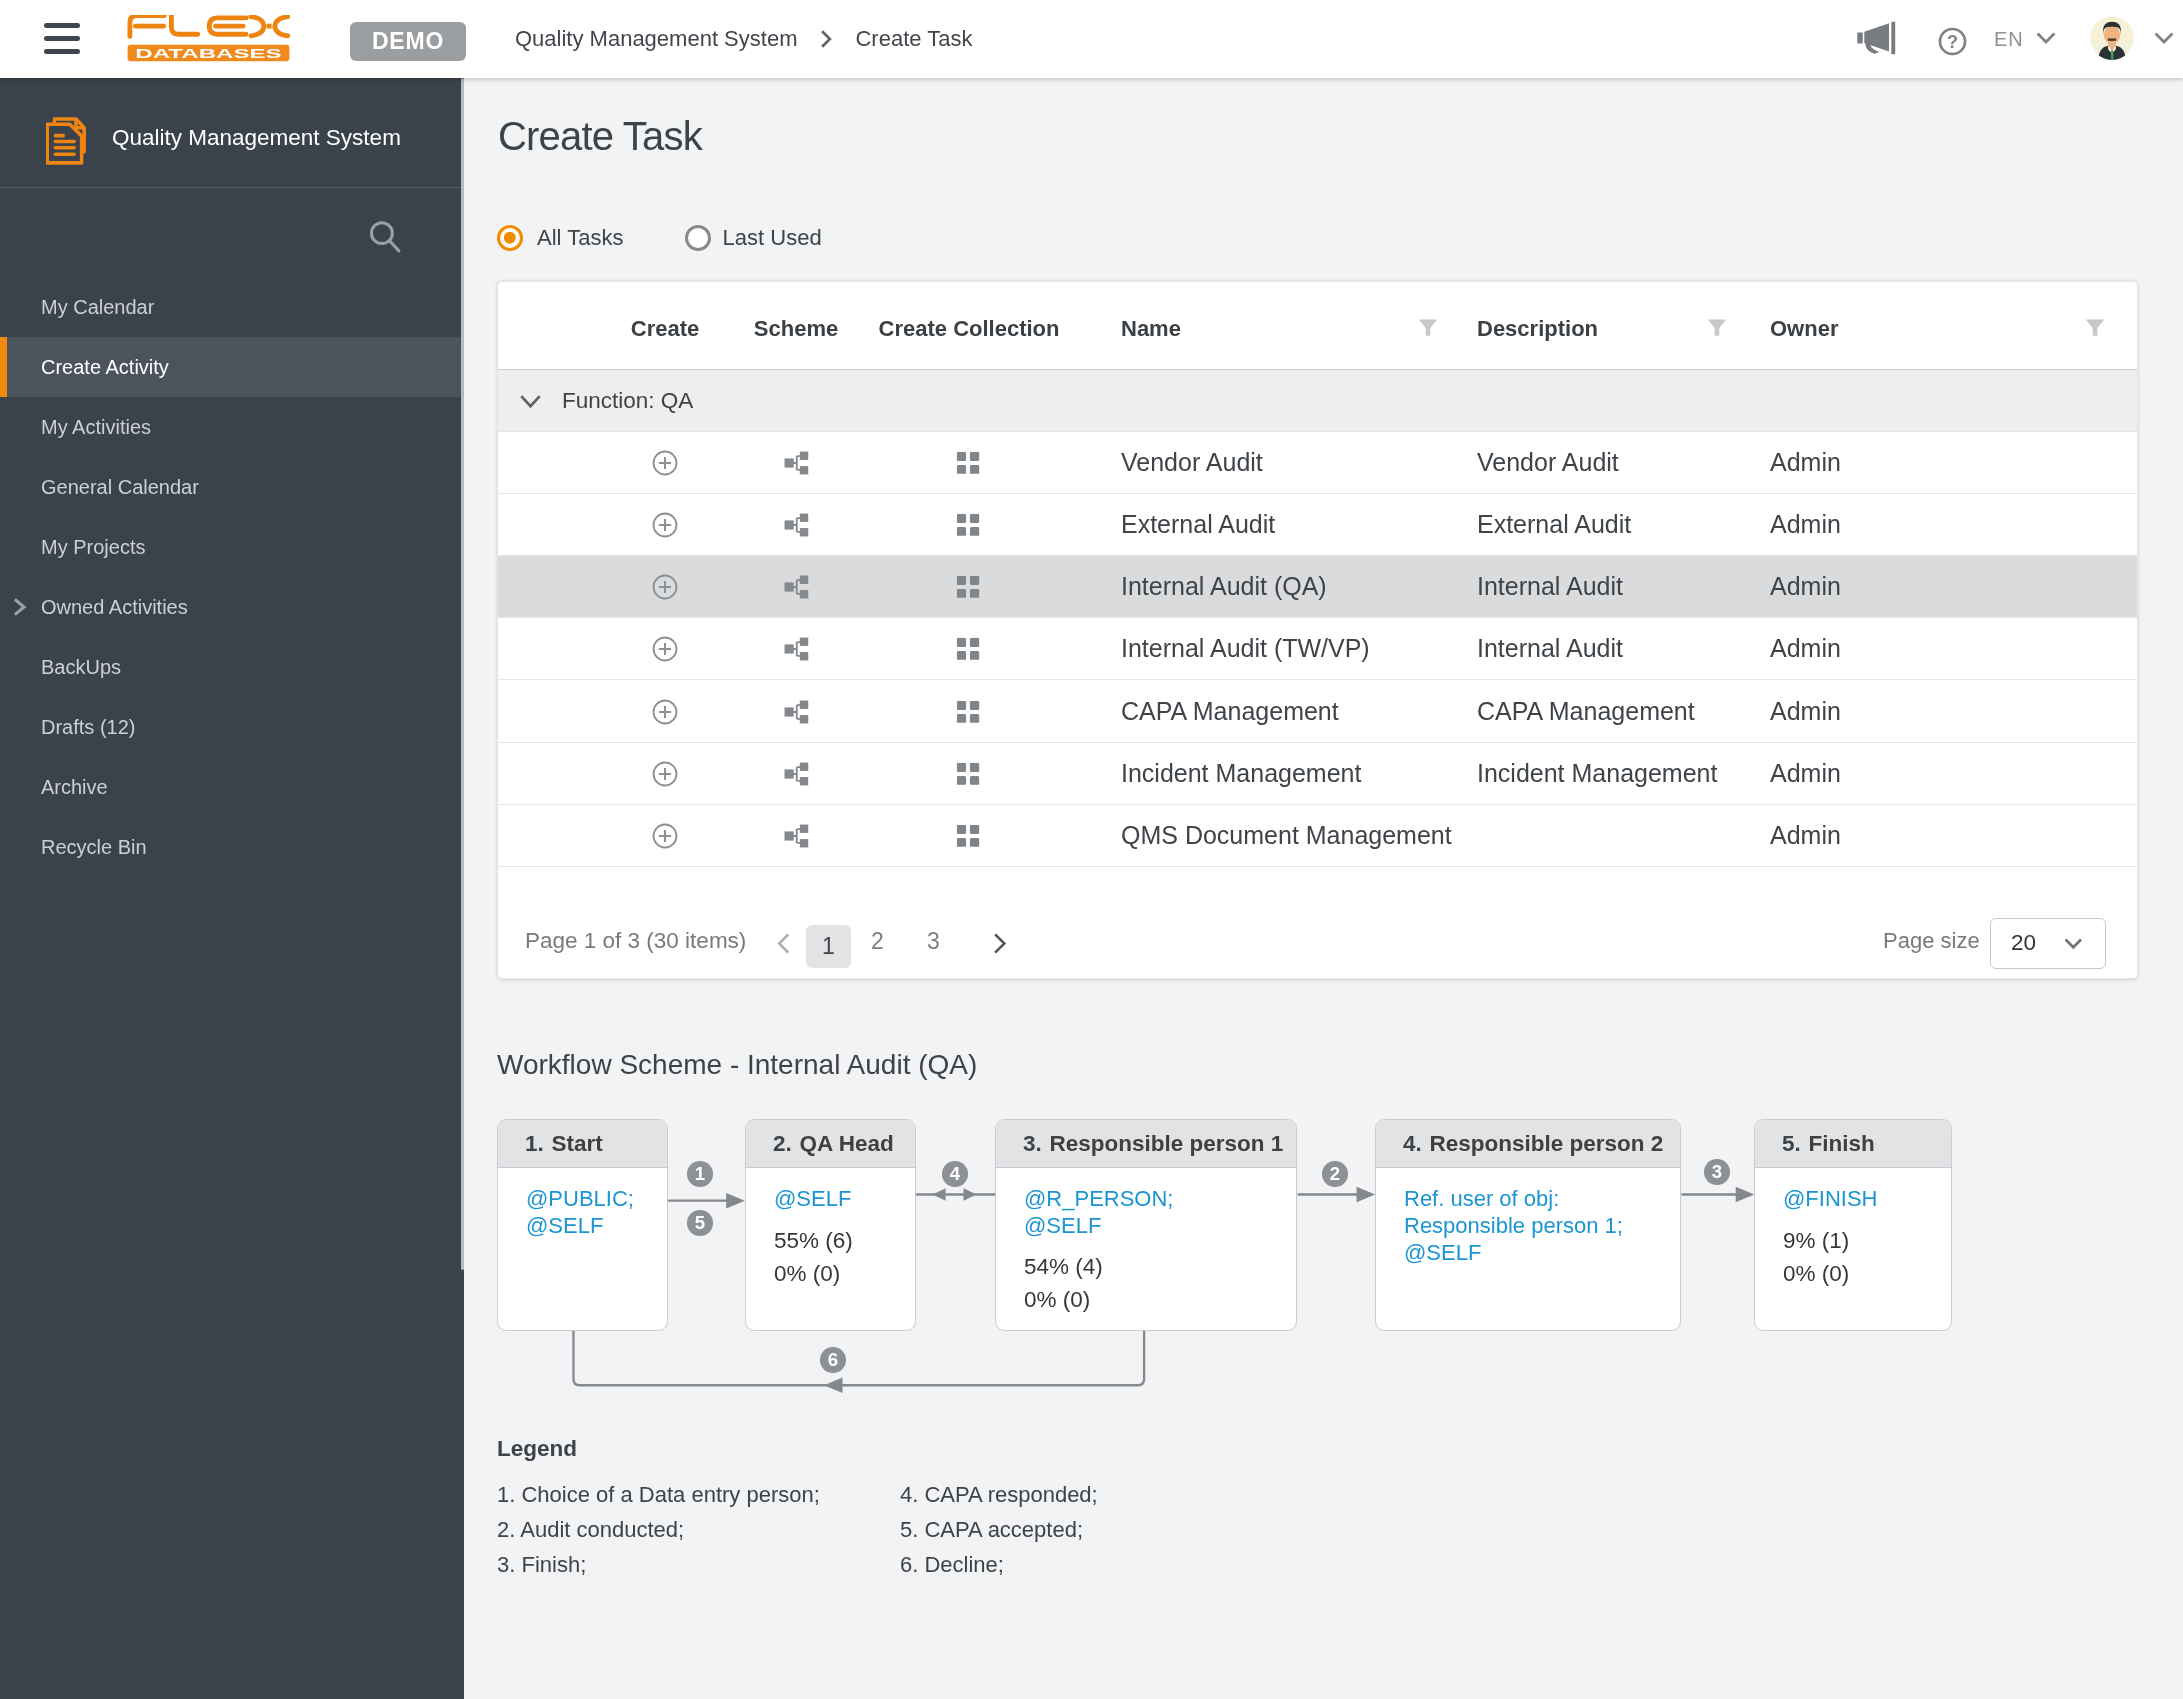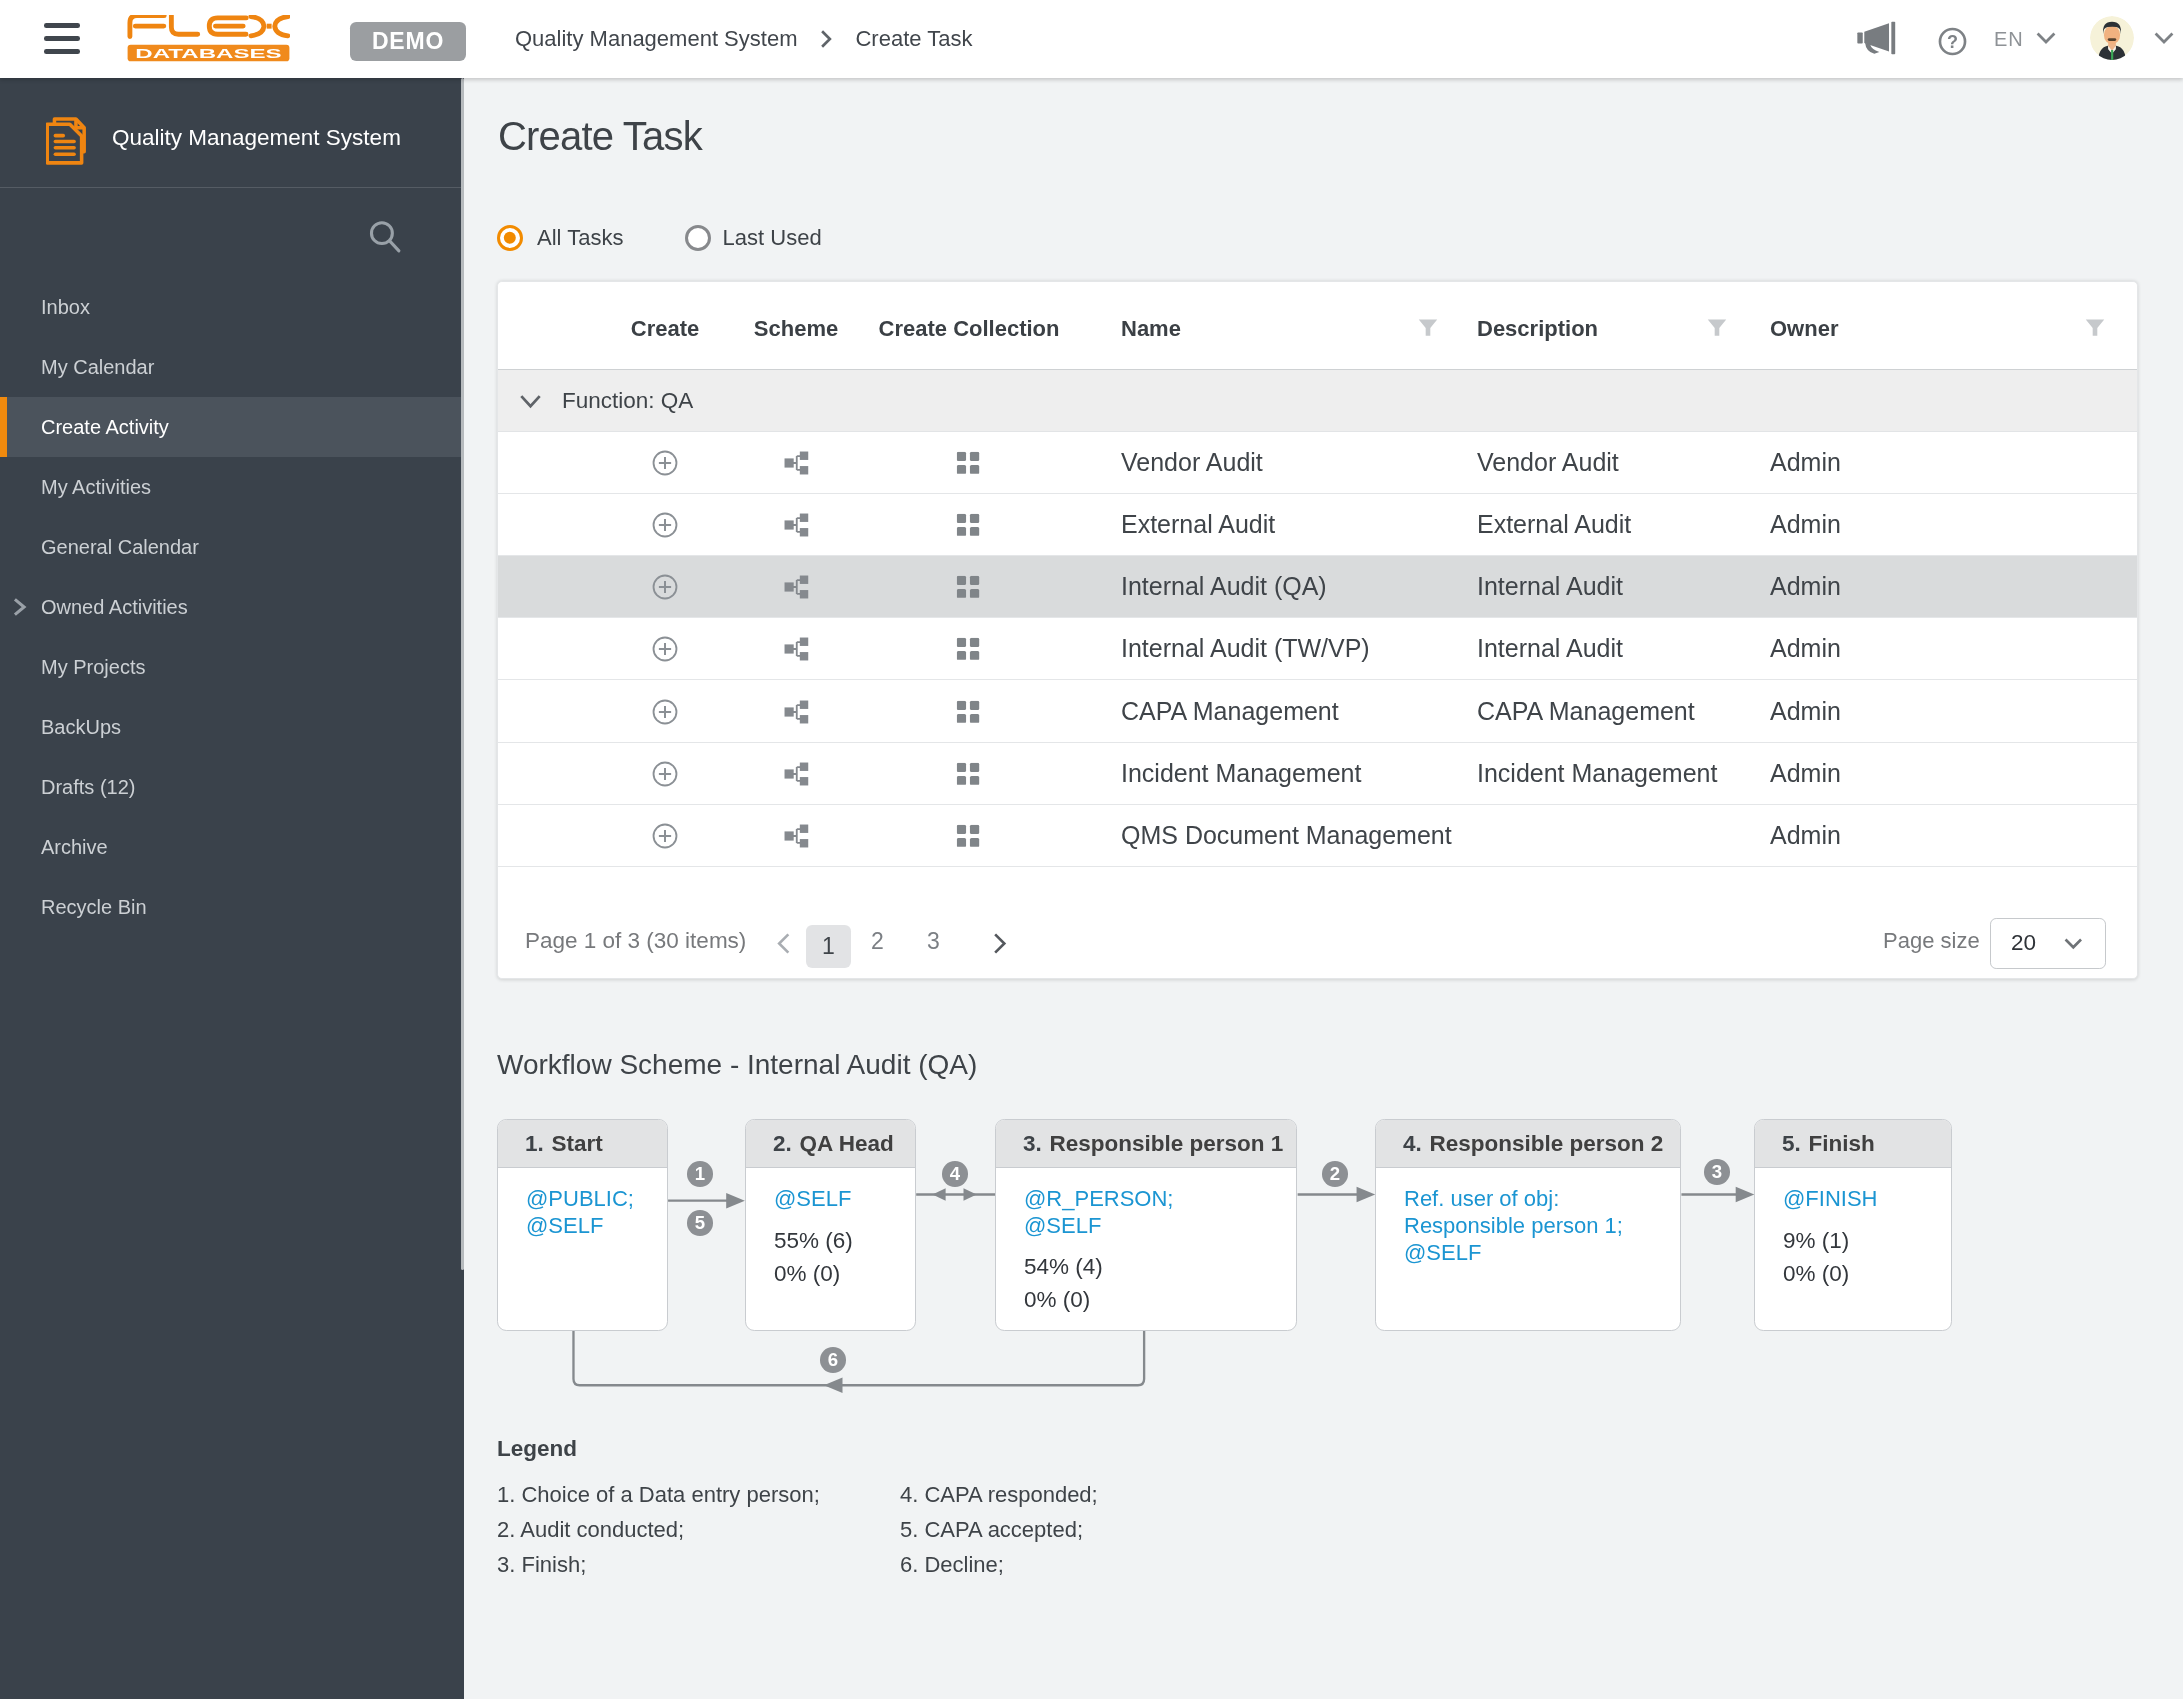--- a/index.html
+++ b/index.html
@@ -194,43 +194,40 @@
 
     <div class="side-search">
       <svg class="search-icon" width="34" height="34" viewBox="0 0 44 44">
         <circle cx="18" cy="17" r="13.5" fill="none" stroke="#99a1a8" stroke-width="4"></circle>
         <line x1="28" y1="27" x2="40" y2="40" stroke="#99a1a8" stroke-width="4" stroke-linecap="round"></line>
       </svg>
     </div>
 
     <nav class="menu">
       <div class="menu-item">
-          <span class="mi-label">Inbox</span>
-        </div>
-      <div class="menu-item">
           <span class="mi-label">My Calendar</span>
         </div>
       <div class="menu-item selected">
           <span class="mi-label">Create Activity</span>
         </div>
       <div class="menu-item">
           <span class="mi-label">My Activities</span>
         </div>
       <div class="menu-item">
           <span class="mi-label">General Calendar</span>
+        </div>
+      <div class="menu-item">
+          <span class="mi-label">My Projects</span>
         </div>
       <div class="menu-item expandable">
         <svg class="mi-chevron" width="17" height="23" viewBox="0 0 22 30">
             <polyline points="5,5 17,15 5,25" fill="none" stroke="#9aa1a8" stroke-width="4"></polyline>
           </svg>
         <span class="mi-label">Owned Activities</span>
       </div>
-      <div class="menu-item">
-          <span class="mi-label">My Projects</span>
-        </div>
       <div class="menu-item">
           <span class="mi-label">BackUps</span>
         </div>
       <div class="menu-item">
           <span class="mi-label">Drafts (12)</span>
         </div>
       <div class="menu-item">
           <span class="mi-label">Archive</span>
         </div>
       <div class="menu-item">

